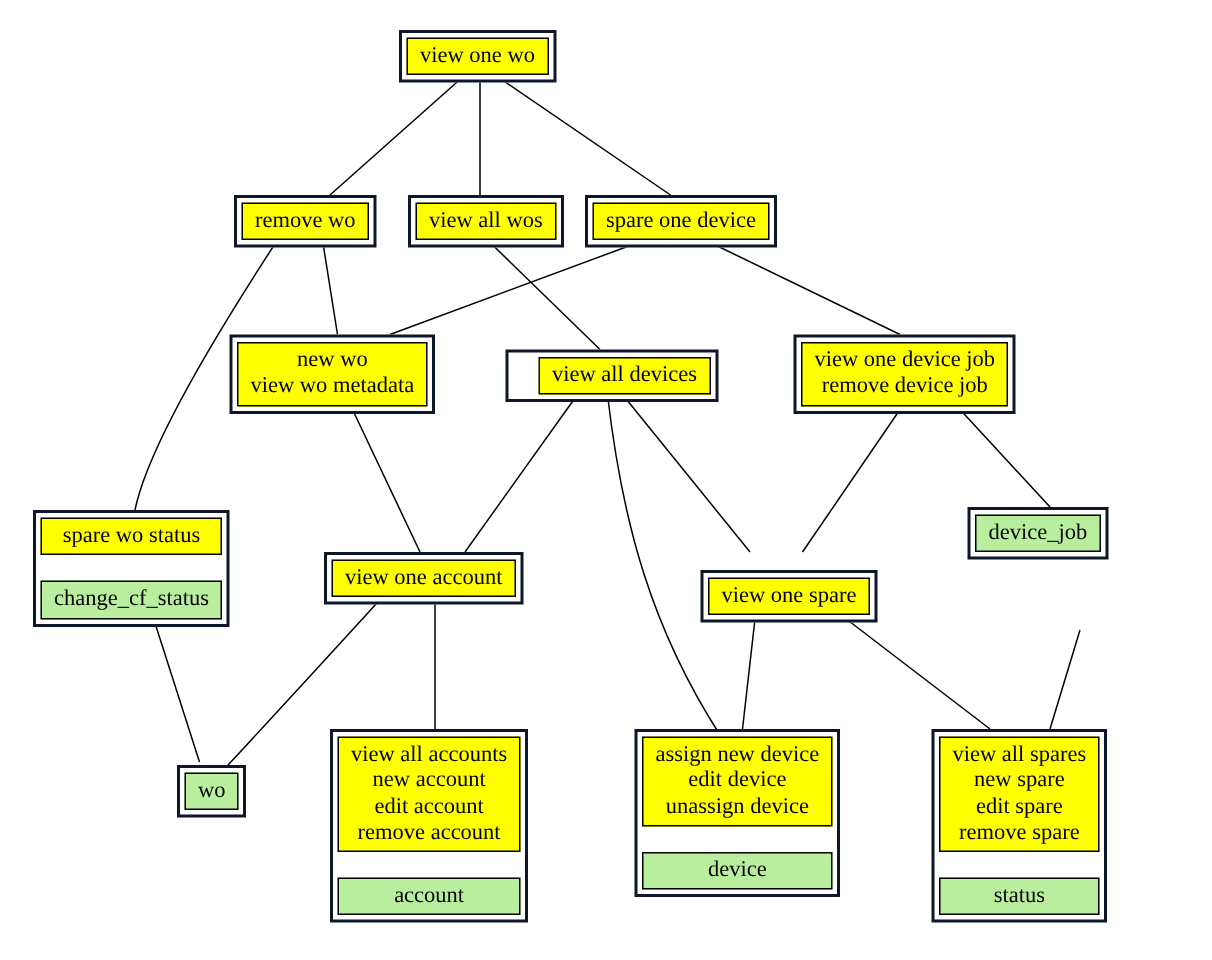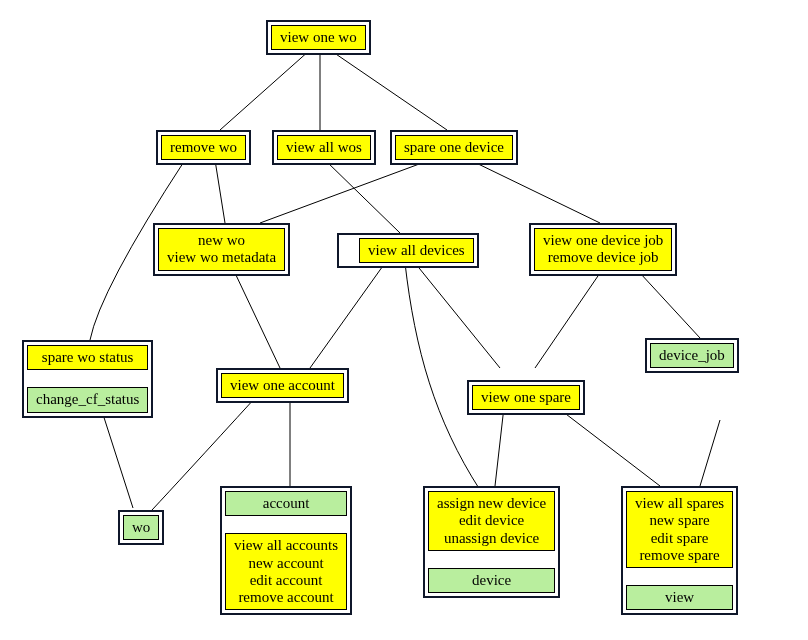--- a/index.html
+++ b/index.html
@@ -109,31 +109,31 @@
   <div class="cell y">view one spare</div>
 </div>
 <div class="node" style="left:645px; top:338px;">
   <div class="cell g">device_job</div>
 </div>
 
 <div class="node" style="left:118px; top:510px;">
   <div class="cell g">wo</div>
 </div>
 <div class="node" style="left:220px; top:486px;">
-  <div class="cell g">account</div>
   <div class="cell y">view all accounts
 new account
 edit account
 remove account</div>
+  <div class="cell g">account</div>
 </div>
 <div class="node" style="left:423px; top:486px;">
   <div class="cell y">assign new device
 edit device
 unassign device</div>
   <div class="cell g">device</div>
 </div>
 <div class="node" style="left:621px; top:486px;">
   <div class="cell y">view all spares
 new spare
 edit spare
 remove spare</div>
-  <div class="cell g">view</div>
+  <div class="cell g">status</div>
 </div>
 
 </body></html>

